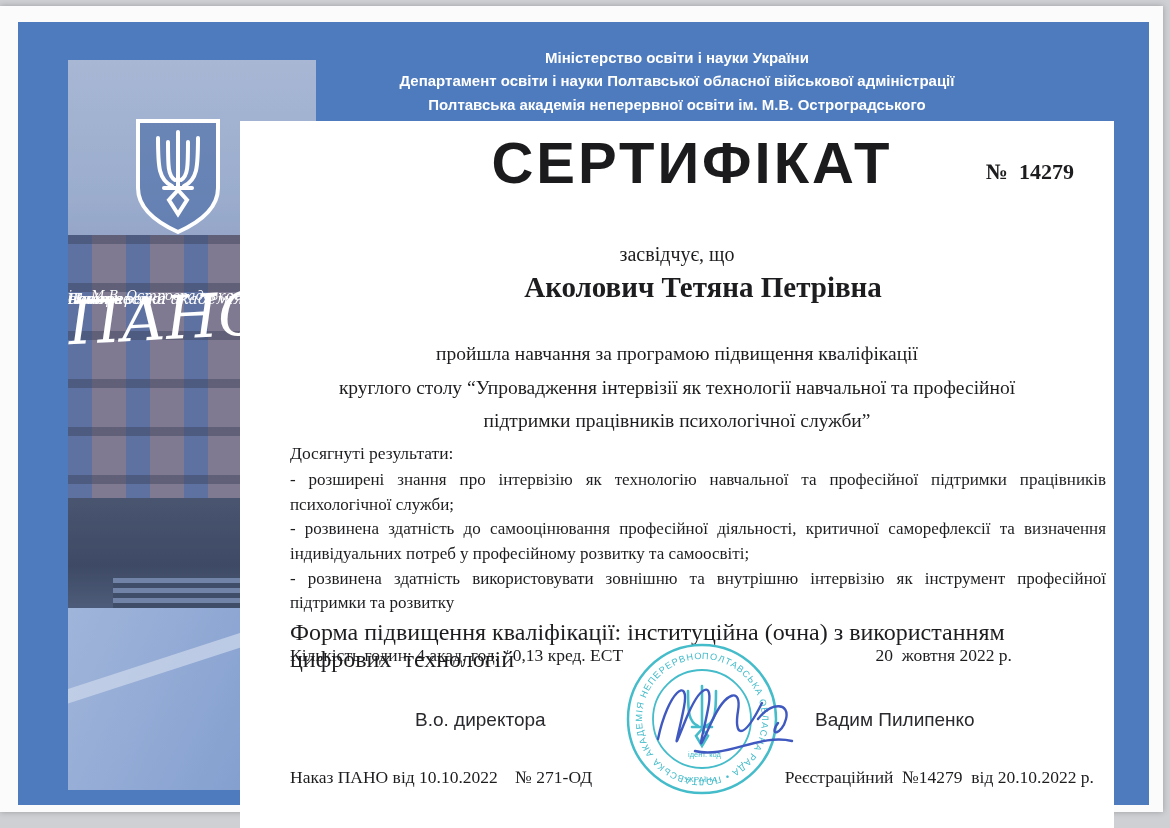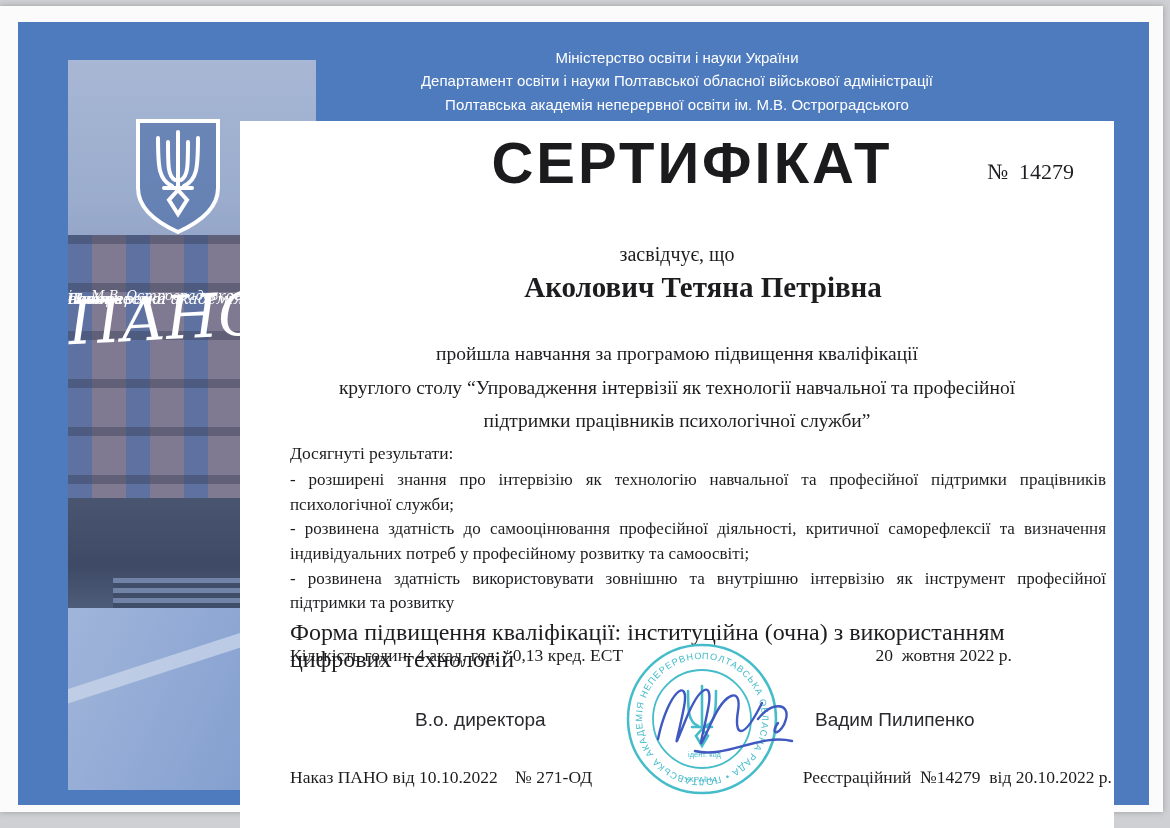--- a/index.html
+++ b/index.html
@@ -49,56 +49,56 @@
   .logo-script{
     position:absolute;left:0;top:228px;width:230px;text-align:center;
     color:#ffffff;font-family:"DejaVu Serif", serif;font-style:italic;
   }
   .logo-line{font-size:15px;line-height:1.5;}
   .logo-acronym{font-size:60px;line-height:.95;margin:2px 0 4px 0;transform:rotate(-3deg);}
   .logo-sub{font-size:13px;text-align:center;}
   
   .header{
     position:absolute;left:222px;right:35px;top:24px;text-align:center;
-    color:#ffffff;font-family:"Liberation Sans", sans-serif;font-weight:normal;
+    color:#ffffff;font-family:"Liberation Sans", sans-serif;font-weight:bold;
     font-size:15px;line-height:1.55;
   }
   
   .content{
     position:absolute;left:222px;top:99px;width:874px;height:764px;
     background:#ffffff;color:#1d1d20;
   }
   .content > div{position:absolute;}
   .title-row{left:0;right:0;top:8px;height:84px;}
   .cert-title{
     text-align:center;padding-left:30px;
     font-family:"Liberation Sans", sans-serif;font-weight:bold;
     font-size:58px;letter-spacing:3px;color:#1b1b1d;
   }
   .cert-no{
     position:absolute;right:40px;top:30px;
-    font-family:"Liberation Serif", serif;font-weight:normal;font-size:22px;
+    font-family:"Liberation Serif", serif;font-weight:bold;font-size:22px;
     white-space:pre;
   }
   .certifies{left:0;right:0;top:122px;text-align:center;font-size:20px;}
   .recipient{left:8px;right:0;top:150px;text-align:center;
     font-size:29px;font-weight:bold;margin-left:44px;}
   .program{left:0;right:0;top:216px;text-align:center;
     font-size:19.5px;line-height:1.72;}
   .results-heading{left:50px;top:322px;font-size:17.5px;}
   .results{left:50px;right:8px;top:347px;font-size:17px;line-height:1.45;}
   .results div{text-align:justify;}
   .form-line{left:50px;right:8px;top:498px;font-size:24px;white-space:pre-wrap;}
   .hours-row{left:50px;right:8px;top:524px;font-size:17.5px;}
   .hours-date{position:absolute;right:94px;top:0;white-space:pre;}
   .sig-row{left:0;right:0;top:588px;height:30px;
     font-family:"Liberation Sans", sans-serif;font-size:19px;color:#2a2a2e;}
   .sig-position{position:absolute;left:175px;}
   .sig-name{position:absolute;left:575px;}
-  .footer-row{left:50px;right:2px;top:646px;font-size:17.5px;}
+  .footer-row{left:50px;right:20px;top:646px;font-size:17.5px;}
   .footer-reg{position:absolute;right:0;top:0;white-space:pre-wrap;margin-left:20px;}
   .footer-order{white-space:pre-wrap;}
   .seal{position:absolute;left:382px;top:518px;width:160px;height:160px;z-index:3;}
   .signature{position:absolute;left:400px;top:540px;width:210px;height:120px;z-index:4;}
 </style>
 </head>
 <body>
 
 <div class="scan">
   <div class="page">

